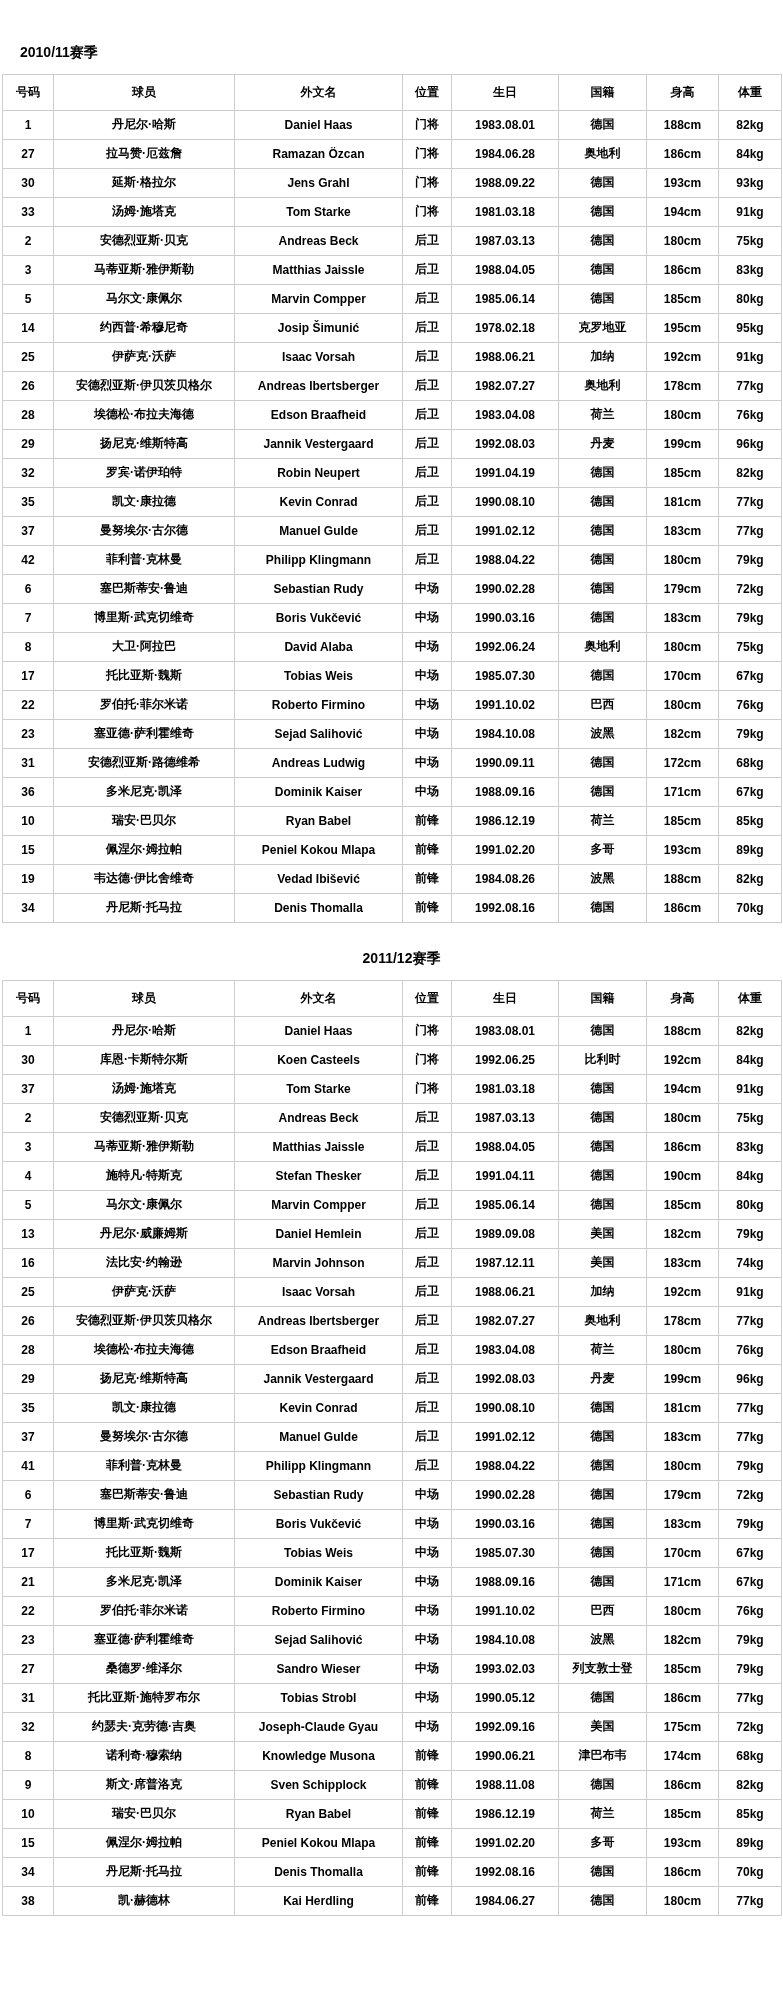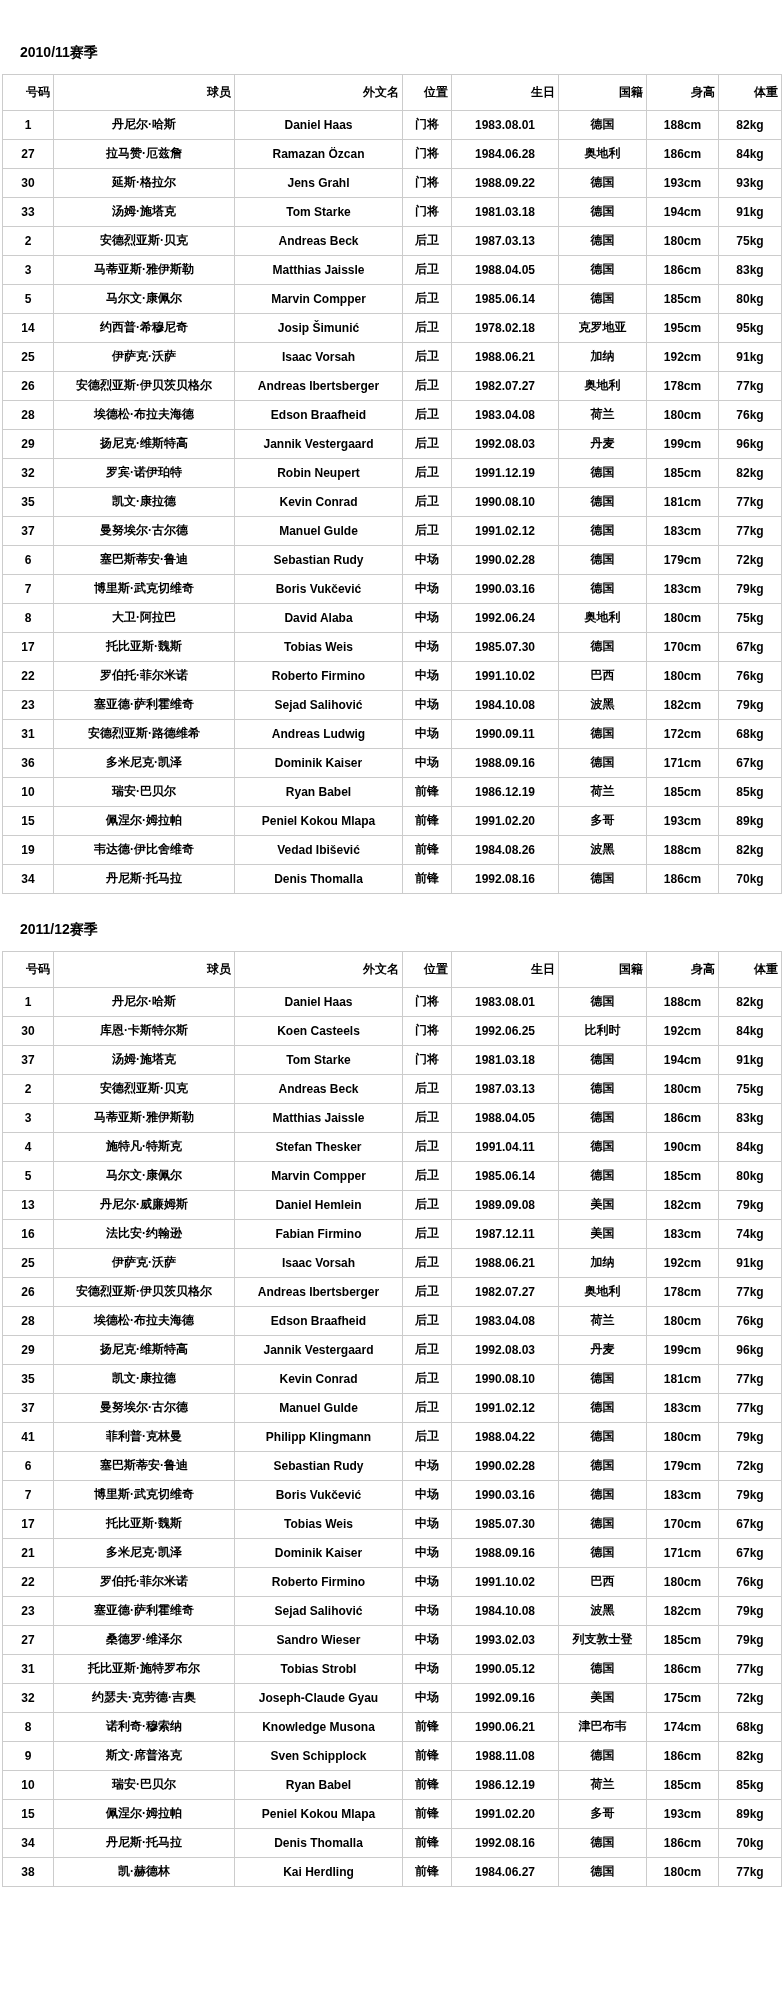--- a/index.html
+++ b/index.html
@@ -16,40 +16,41 @@
   }
   .season-title {
     margin: 12px 0 13px 20px;
     font-size: 14px;
     font-weight: 700;
     color: #000000;
     line-height: 1.2;
   }
   .season-section + .season-section .season-title {
     margin-top: 27px;
+    text-align: center;
   }
   table.squad-table {
     width: 779px;
     margin-left: 2px;
     border-collapse: collapse;
     table-layout: fixed;
   }
   table.squad-table th,
   table.squad-table td {
     border: 1px solid #cccccc;
     font-size: 12px;
     font-weight: 700;
     color: #000000;
     text-align: center;
     vertical-align: middle;
     padding: 0 3px;
     overflow: hidden;
     white-space: nowrap;
   }
-  table.squad-table th { height: 35px; text-align: right; }
+  table.squad-table th { height: 35px; }
   table.squad-table td { height: 28px; }
   col.c-number   { width: 51px; }
   col.c-player   { width: 181px; }
   col.c-foreign  { width: 168px; }
   col.c-position { width: 49px; }
   col.c-birthday { width: 107px; }
   col.c-nation   { width: 88px; }
   col.c-height   { width: 72px; }
   col.c-weight   { width: 63px; }
 </style>
@@ -202,21 +203,21 @@
             <td>1992.08.03</td>
             <td>丹麦</td>
             <td>199cm</td>
             <td>96kg</td>
           </tr>
           <tr>
             <td>32</td>
             <td>罗宾·诺伊珀特</td>
             <td>Robin Neupert</td>
             <td>后卫</td>
-            <td>1991.12.19</td>
+            <td>1991.04.19</td>
             <td>德国</td>
             <td>185cm</td>
             <td>82kg</td>
           </tr>
           <tr>
             <td>35</td>
             <td>凯文·康拉德</td>
             <td>Kevin Conrad</td>
             <td>后卫</td>
             <td>1990.08.10</td>
@@ -226,20 +227,30 @@
           </tr>
           <tr>
             <td>37</td>
             <td>曼努埃尔·古尔德</td>
             <td>Manuel Gulde</td>
             <td>后卫</td>
             <td>1991.02.12</td>
             <td>德国</td>
             <td>183cm</td>
             <td>77kg</td>
+          </tr>
+          <tr>
+            <td>42</td>
+            <td>菲利普·克林曼</td>
+            <td>Philipp Klingmann</td>
+            <td>后卫</td>
+            <td>1988.04.22</td>
+            <td>德国</td>
+            <td>180cm</td>
+            <td>79kg</td>
           </tr>
           <tr>
             <td>6</td>
             <td>塞巴斯蒂安·鲁迪</td>
             <td>Sebastian Rudy</td>
             <td>中场</td>
             <td>1990.02.28</td>
             <td>德国</td>
             <td>179cm</td>
             <td>72kg</td>
@@ -460,21 +471,21 @@
             <td>Daniel Hemlein</td>
             <td>后卫</td>
             <td>1989.09.08</td>
             <td>美国</td>
             <td>182cm</td>
             <td>79kg</td>
           </tr>
           <tr>
             <td>16</td>
             <td>法比安·约翰逊</td>
-            <td>Fabian Firmino</td>
+            <td>Marvin Johnson</td>
             <td>后卫</td>
             <td>1987.12.11</td>
             <td>美国</td>
             <td>183cm</td>
             <td>74kg</td>
           </tr>
           <tr>
             <td>25</td>
             <td>伊萨克·沃萨</td>
             <td>Isaac Vorsah</td>

